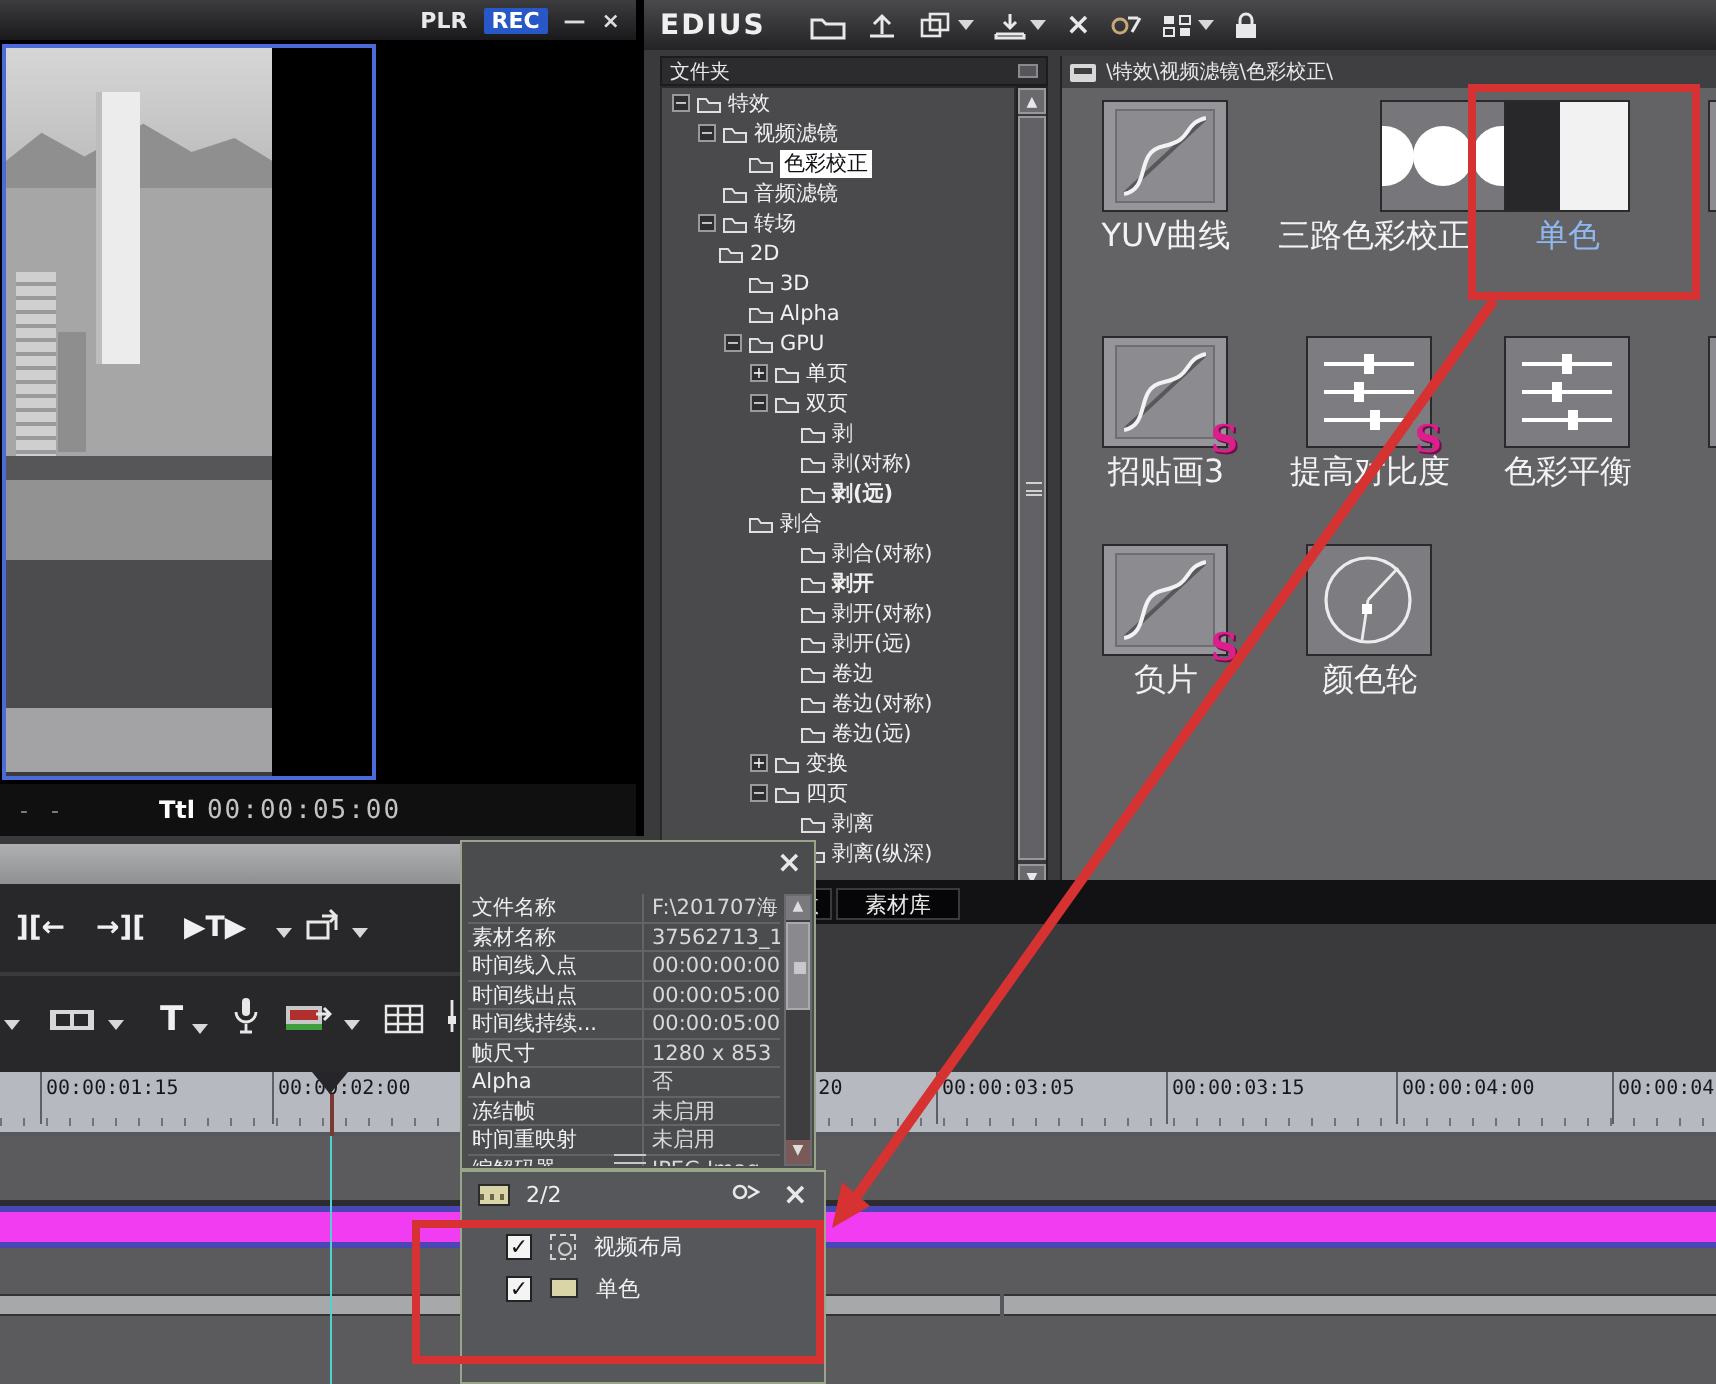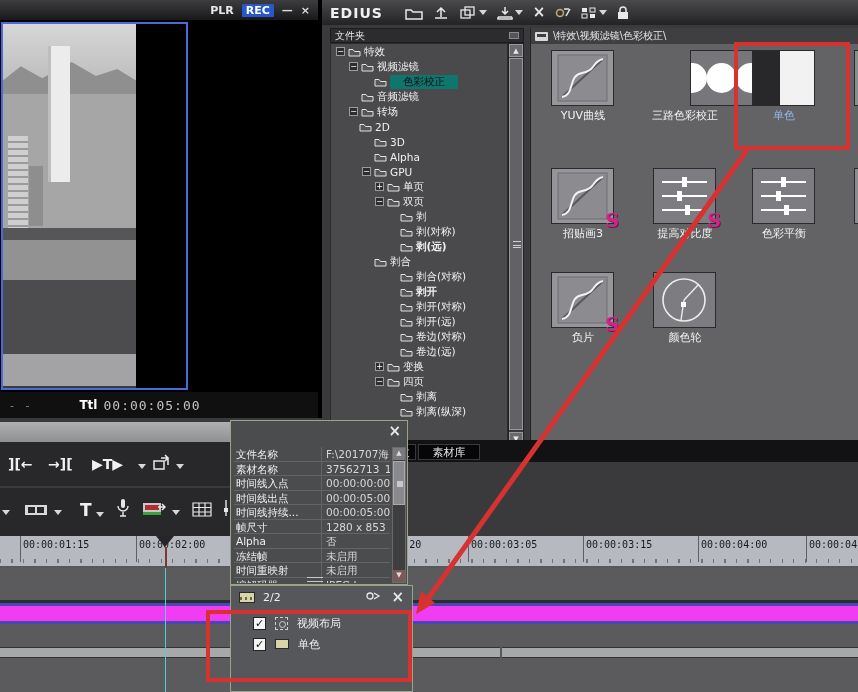--- a/index.html
+++ b/index.html
@@ -43,36 +43,36 @@
   .caret{width:0;height:0;border-left:4px solid transparent;border-right:4px solid transparent;border-top:5px solid #d8d8d8;display:inline-block;}
   .x-glyph{font-size:15px;font-weight:bold;color:#e8e8e8;line-height:1;}
   .folder-header{left:8px;top:28px;width:194px;height:15px;background:#2c2c2e;color:#e8e8e8;font-size:10px;
     display:flex;align-items:center;padding:0 4px;border:1px solid #1c1c1e;}
   .fh-box{margin-left:auto;width:10px;height:7px;background:#55555a;border:1px solid #8a8a8e;}
   #tree-list{left:8px;top:43px;width:178px;height:403px;background:#4a4a4d;border:1px solid #2a2a2c;overflow:hidden;}
   .tree-row{height:15px;display:flex;align-items:center;gap:3px;color:#f0f0f0;font-size:10.5px;white-space:nowrap;}
   .expander{width:9px;height:9px;background:#2e2e30;border:1px solid #9a9a9e;color:#fff;font-size:8px;line-height:7px;text-align:center;flex:none;}
   .exp-sp{width:9px;flex:none;}
   .tree-folder{flex:none;display:flex;}
-  .tree-label.sel{background:#0f766e;color:#101014;padding:0 13px;}
+  .tree-label.sel{background:#ffffff;color:#101014;padding:0 2px;}
   #tree-scroll{left:186px;top:43px;width:16px;height:403px;background:#3a3a3c;border:1px solid #222;}
   .sc-btn{position:absolute;left:0;width:14px;height:13px;background:#6a6a6e;border:1px solid #98989c;color:#e8e8e8;
     font-size:7px;text-align:center;line-height:12px;}
   .sc-thumb{position:absolute;left:0;top:14px;width:14px;height:372px;background:#626266;border:1px solid #98989c;}
   .sc-grip{position:absolute;left:3px;top:182px;width:8px;height:7px;border-top:1px solid #d0d0d0;border-bottom:1px solid #d0d0d0;}
   .sc-grip::after{content:"";position:absolute;left:0;top:3px;width:8px;height:1px;background:#d0d0d0;}
 
   #palette{left:208px;top:28px;width:328px;height:412px;background:#636366;border-left:1px solid #232325;}
   .breadcrumb-bar{position:absolute;left:0;top:0;width:328px;height:16px;background:#3f3f42;color:#e8e8e8;
     font-size:10px;display:flex;align-items:center;gap:5px;padding:0 4px;}
   .bc-icon{width:13px;height:9px;background:#d8d8d8;border-radius:1px;position:relative;}
   .bc-icon::after{content:"";position:absolute;left:2px;top:2px;width:9px;height:3px;background:#3f3f42;}
   .effect{position:absolute;width:63px;}
   .effect .thumb{width:63px;height:56px;border:1px solid #2a2a2c;position:relative;}
-  .effect .fx-label{position:absolute;left:-14px;top:58px;width:92px;text-align:center;color:#f2f2f2;font-size:11px;white-space:nowrap;}
+  .effect .fx-label{position:absolute;left:-14px;top:58px;width:92px;text-align:center;color:#f2f2f2;font-size:16px;white-space:nowrap;}
   .effect .fx-label.sel{color:var(--selblue);}
   .badge{position:absolute;right:-6px;bottom:-8px;font-size:19px;font-weight:bold;color:var(--pink);
     text-shadow:1px 1px 0 #70104a;font-family:"DejaVu Serif",serif;}
   .sliver{position:absolute;width:5px;height:56px;background:#8b8b90;border:1px solid #2a2a2c;border-right:none;}
   #bin-tabs{left:0;top:440px;width:536px;height:22px;background:#121214;}
   .bin-tab{position:absolute;top:4px;height:16px;background:#060608;color:#e8e8e8;font-size:11px;
     display:flex;align-items:center;justify-content:center;border:1px solid #3a3a3c;}
 
   
   #timeline{left:0;top:418px;width:858px;height:274px;background:#3a3a3c;}
@@ -380,20 +380,29 @@
           <span class="tree-label">剥开(对称)</span>
         </div>
         <div class="tree-row" style="padding-left: 57px;">
           <span class="exp-sp"></span>
           <span class="tree-folder">
             <svg width="13" height="11">
               <path d="M1,3.5 h4 l1.5,2 h5.5 v4.5 h-11 z" fill="#55565a" stroke="#e0e0e0" stroke-width="1"></path>
             </svg>
           </span>
           <span class="tree-label">剥开(远)</span>
+        </div>
+        <div class="tree-row" style="padding-left: 57px;">
+          <span class="exp-sp"></span>
+          <span class="tree-folder">
+            <svg width="13" height="11">
+              <path d="M1,3.5 h4 l1.5,2 h5.5 v4.5 h-11 z" fill="#55565a" stroke="#e0e0e0" stroke-width="1"></path>
+            </svg>
+          </span>
+          <span class="tree-label">卷边</span>
         </div>
         <div class="tree-row" style="padding-left: 57px;">
           <span class="exp-sp"></span>
           <span class="tree-folder">
             <svg width="13" height="11">
               <path d="M1,3.5 h4 l1.5,2 h5.5 v4.5 h-11 z" fill="#55565a" stroke="#e0e0e0" stroke-width="1"></path>
             </svg>
           </span>
           <span class="tree-label">卷边(对称)</span>
         </div>

